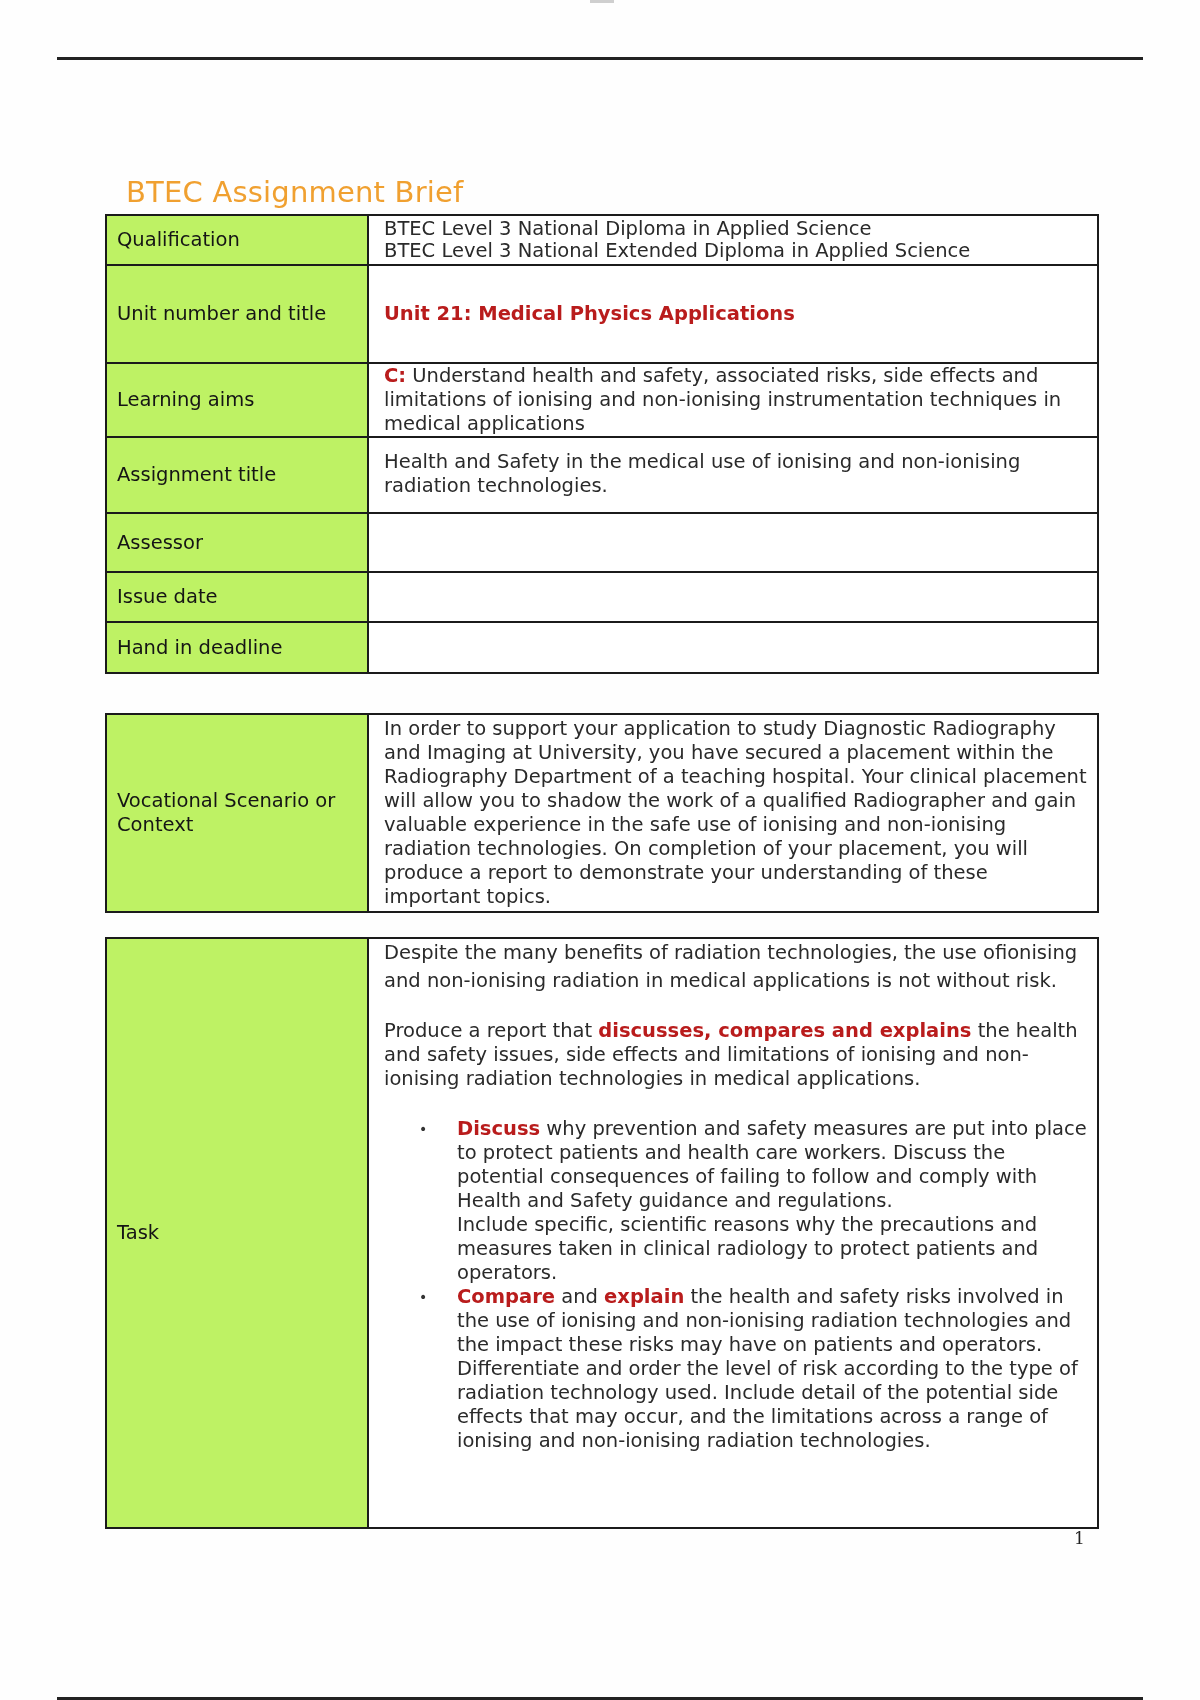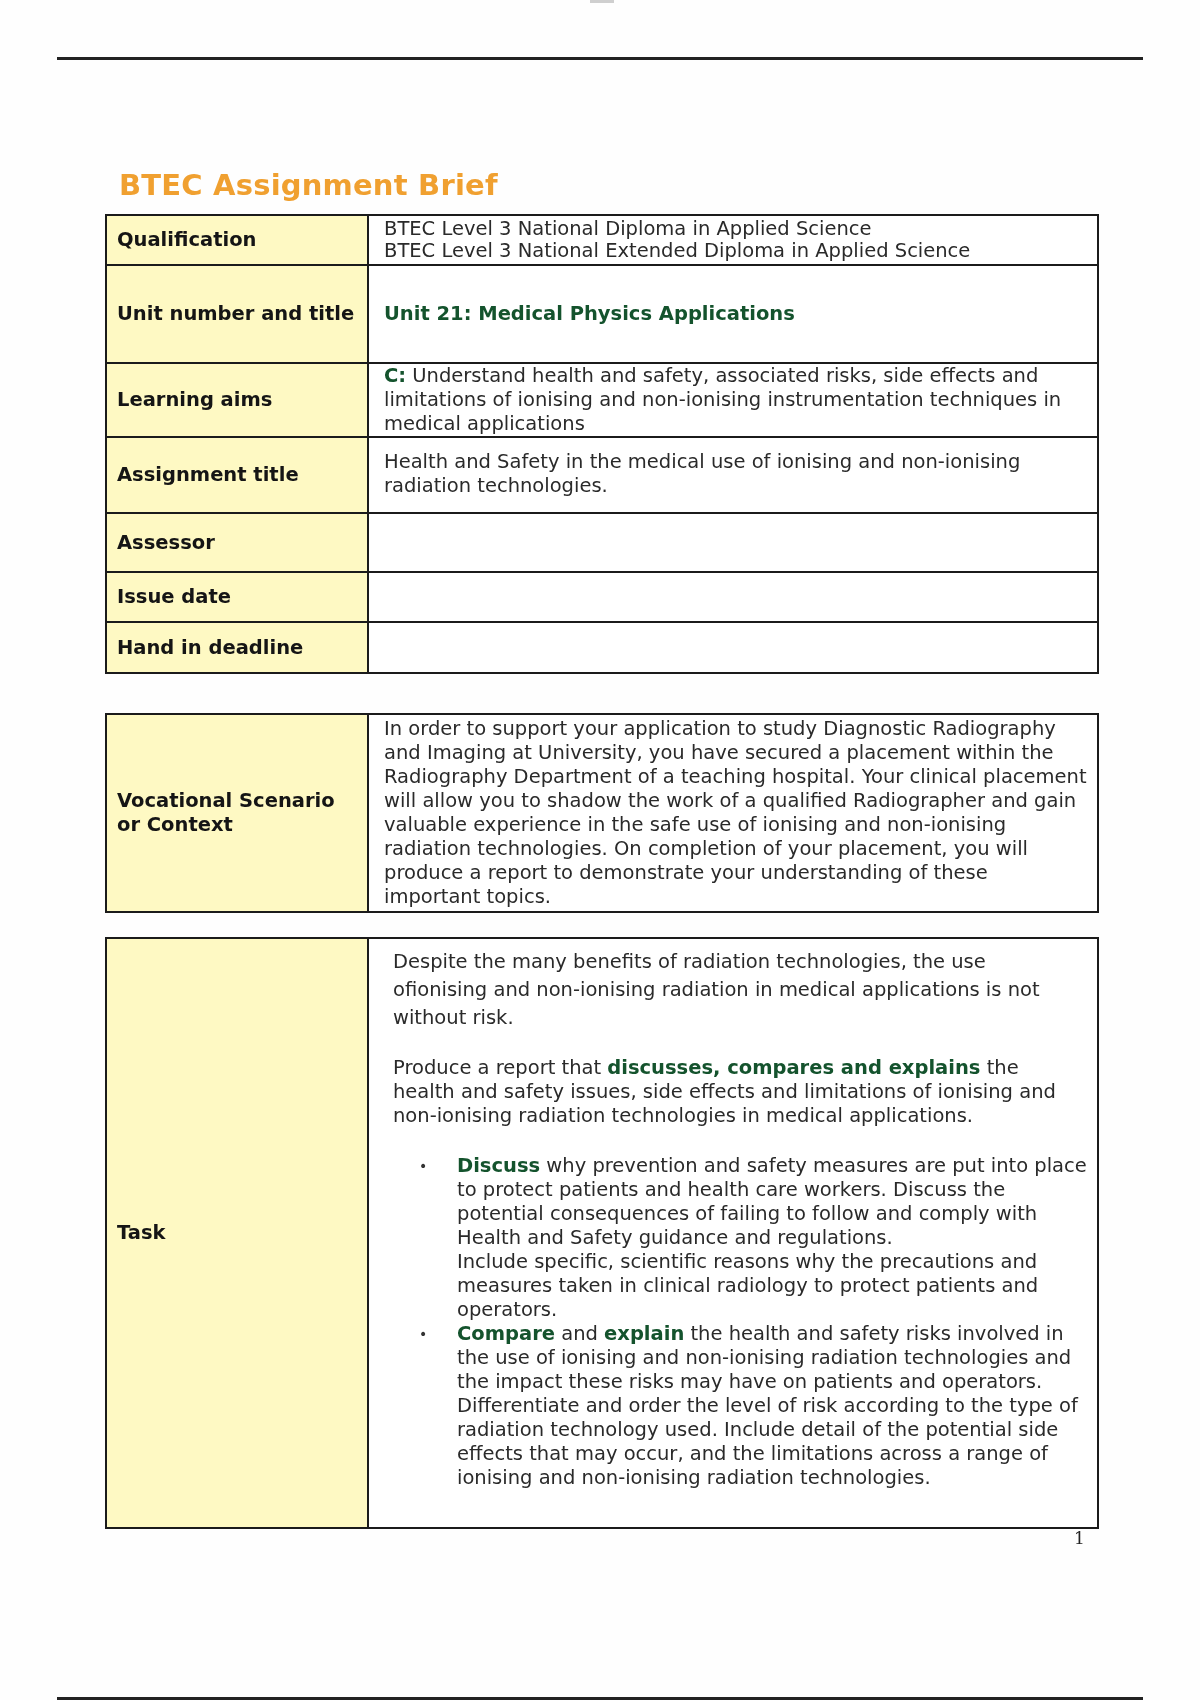--- a/index.html
+++ b/index.html
@@ -5,40 +5,40 @@
   html, body { margin: 0; padding: 0; }
   body {
     width: 1200px; height: 1700px; background: #fefefe; position: relative;
     font-family: "DejaVu Sans", sans-serif; color: #1a1a1a; overflow: hidden;
   }
   .top-mark { position: absolute; left: 590px; top: 0; width: 24px; height: 3px; background: #cfcfcf; }
   .rule { position: absolute; left: 57px; width: 1086px; height: 3px; background: #222; }
   .rule.top { top: 57px; }
   .rule.bottom { top: 1697px; }
   .title {
-    position: absolute; left: 115px; top: 164px; margin: 4px;
-    font-size: 29px; font-weight: bold; color: #f0a030; letter-spacing: 0.2px;
+    position: absolute; left: 115px; top: 164px; margin: 11px;
+    font-size: 29px; font-weight: normal; color: #f0a030; letter-spacing: 0.2px;
   }
   table.brief {
     position: absolute; left: 105px; width: 994px;
     border-collapse: collapse; table-layout: fixed;
   }
   table.brief td {
     border: 2px solid #1b1b1b; vertical-align: middle; padding: 0 10px;
     font-size: 19.5px; line-height: 24px;
   }
   table.brief td.lab {
-    width: 240px; background: #fef9c3; font-weight: bold; color: #151515; margin-left: 24px;
+    width: 240px; background: #bef264; font-weight: normal; color: #151515; margin-left: 24px;
   }
   table.brief td.val { background: #ffffff; color: #2a2a2a; padding-left: 15px; }
   .t1 { top: 214px; }
   .t2 { top: 713px; }
   .t3 { top: 937px; }
-  .val b { color: #14532d; }
-  .task p { margin: 9px; }
+  .val b { color: #b91c1c; }
+  .task p { margin: 0; }
   .task ul { margin: 26px 0 0 0; padding: 0 0 0 73px; list-style: none; }
   .task li { position: relative; margin: 0; }
   .task li .bullet {
     position: absolute; left: -38px; top: 0; font-size: 14px; color: #333;
   }
   .page-num { position: absolute; left: 1074px; top: 1528px; font-size: 17px; color: #222; font-family: "DejaVu Serif", serif; }
 </style>
 </head>
 <body>
 

